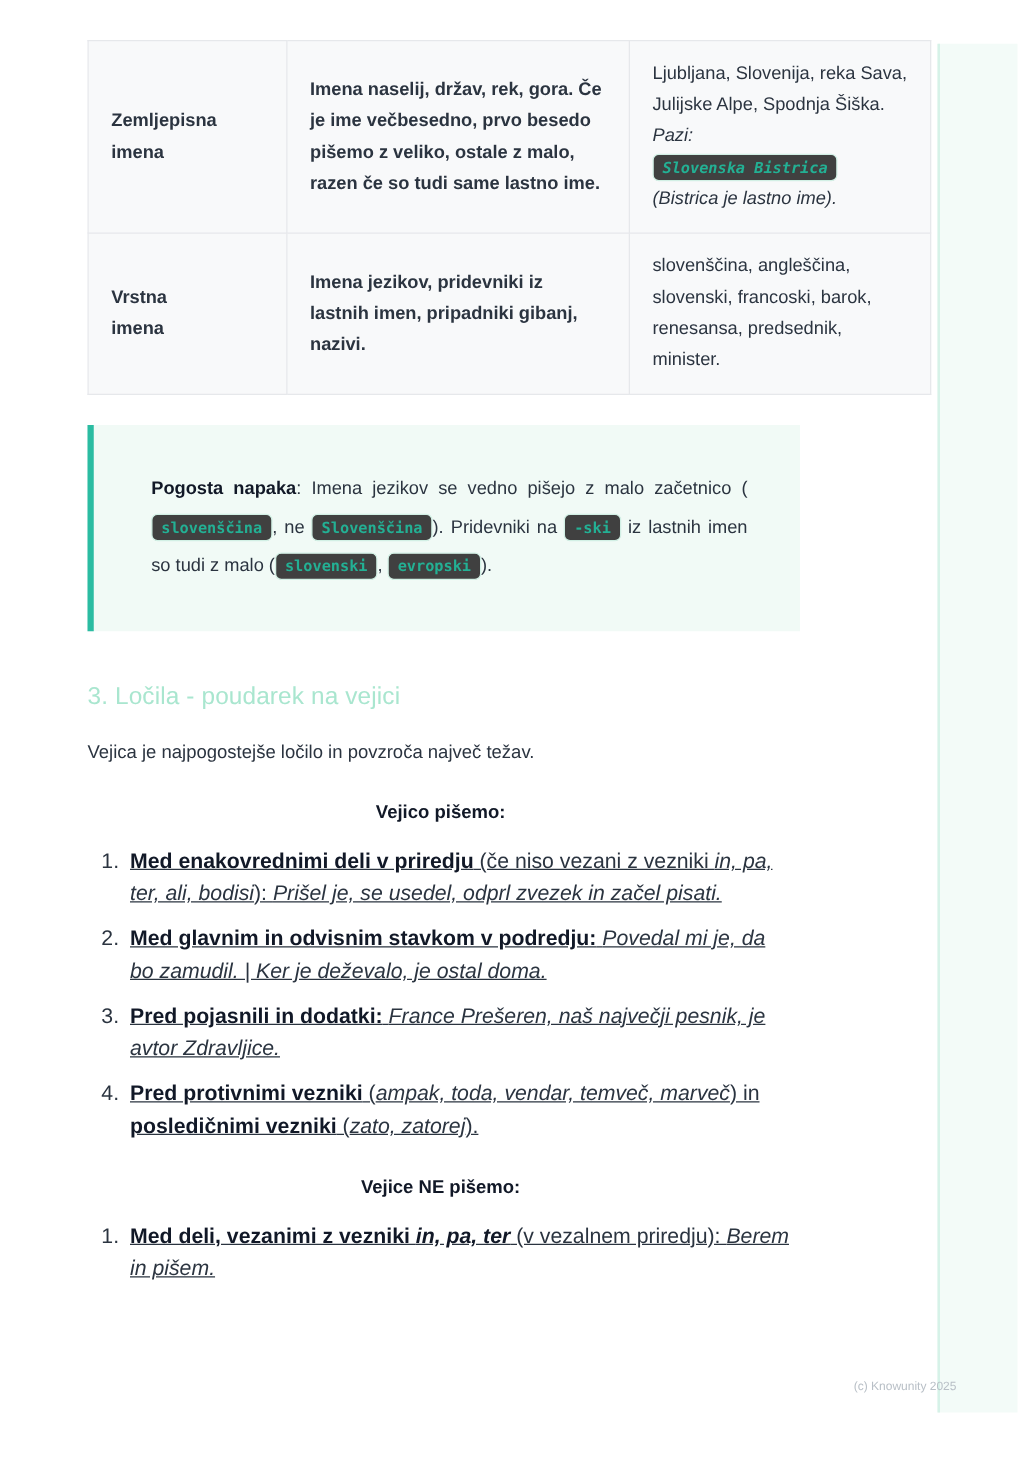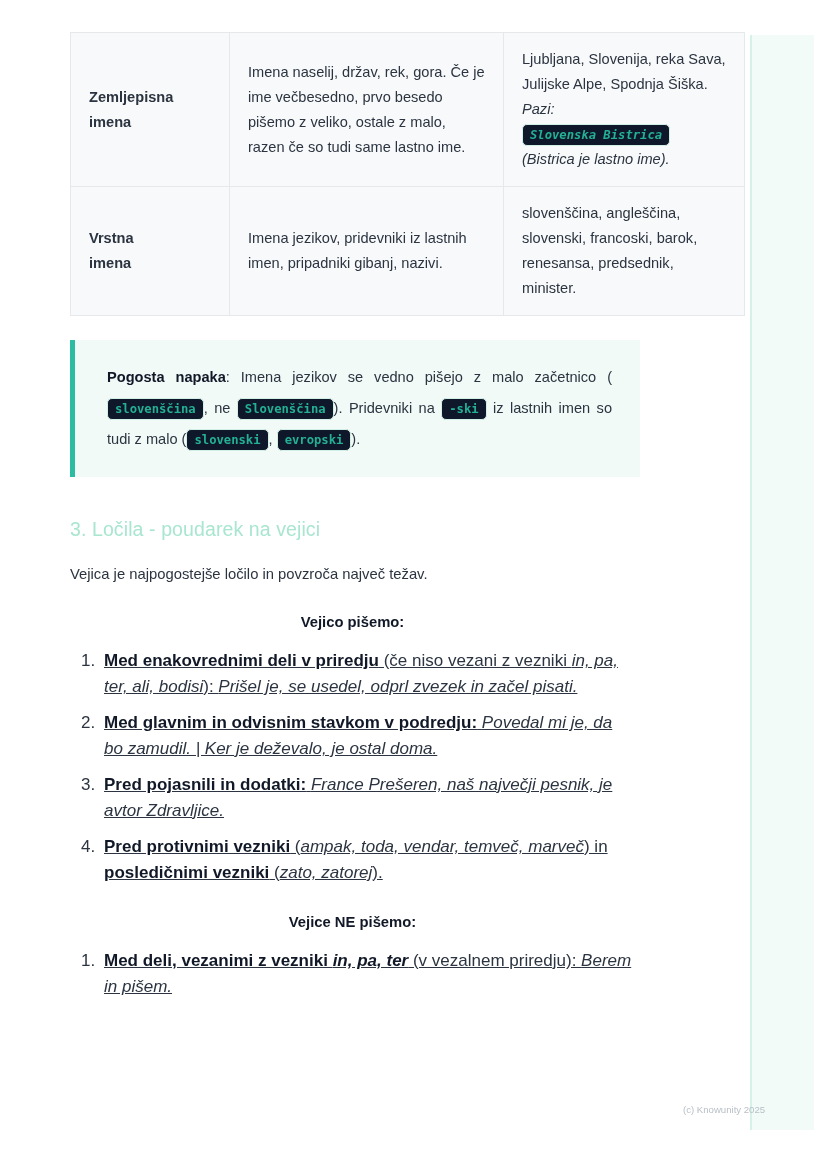--- a/index.html
+++ b/index.html
@@ -53,55 +53,55 @@
     border: 1px solid #e6e8eb;
     vertical-align: middle;
     padding: 14px 18px 14px 18px;
     font-size: 14.6px;
     line-height: 25px;
     color: #2b3440;
   }
   table.rules-table tr.shade td { background: #f8f9fa; }
   table.rules-table tr.plain td { background: #ffffff; }
   td.col-term { width: 122px; font-weight: bold; color: #111827; }
-  td.col-desc { width: 237px; }
+  td.col-desc { width: 237px; font-weight: bold; }
   td.col-ex   { width: 204px; }
   td.col-term .term-line { display: block; }
 
   em.it { font-style: italic; }
 
   code.chip {
     display: inline-block;
     font-family: "DejaVu Sans Mono", "Liberation Mono", monospace;
     font-style: italic;
     font-weight: bold;
     font-size: 12.2px;
     color: #23b094;
-    background: #0f172a;
+    background: #404040;
     border: 1px solid #d2f0e5;
     border-radius: 5px;
     padding: 1px 7px;
     line-height: 18px;
     white-space: nowrap;
   }
   code.chip.plain-style {
     font-style: normal;
   }
 
   
   .callout {
     margin-top: 24px;
     background: #f1faf6;
     border-left: 5px solid #2bbca2;
     padding: 20px 26px 20px 30px;
     width: 509px;
     box-sizing: content-box;
   }
   .callout p {
-    margin: 2px;
+    margin: 16px;
     font-size: 14.6px;
     line-height: 31px;
     color: #2b3440;
     text-align: justify;
   }
   .callout b { color: #111827; }
 
   
   h2.section-heading {
     margin: 41px 0 0 0;

